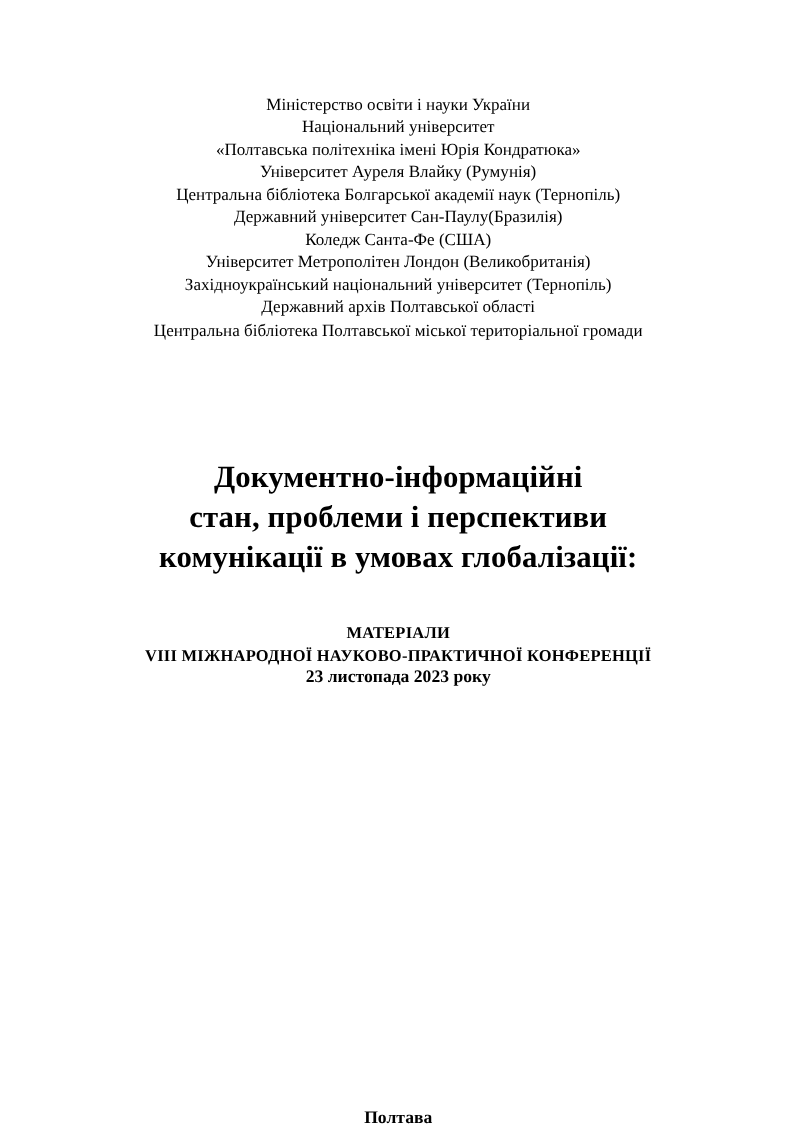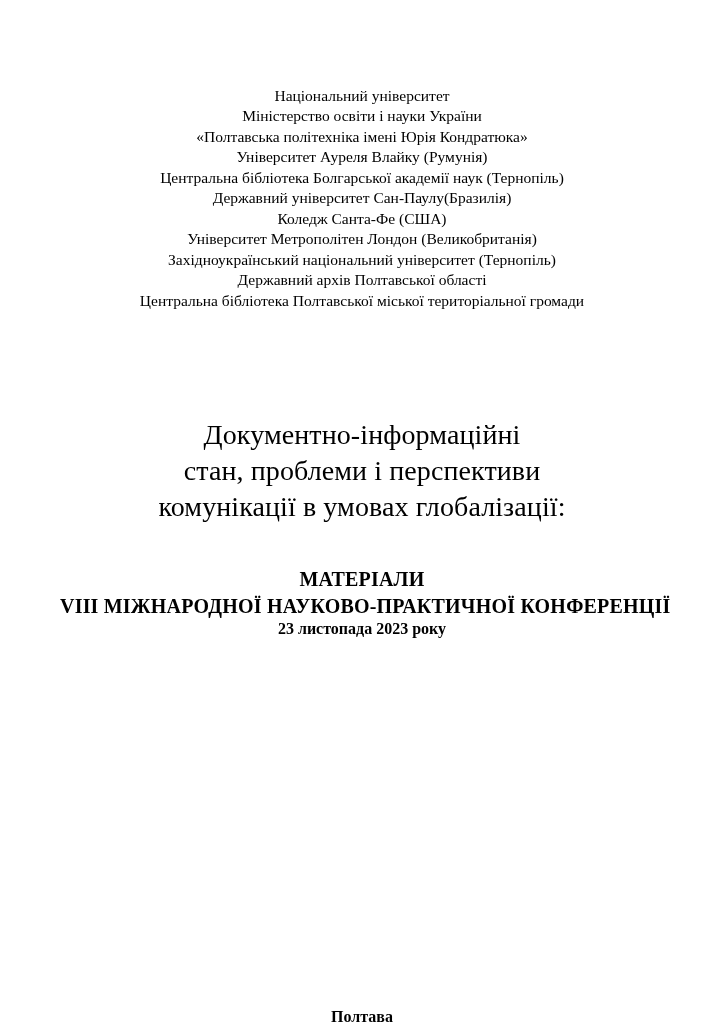--- a/index.html
+++ b/index.html
@@ -30,31 +30,31 @@
   }
   .organizers div {
     white-space: nowrap;
   }
   .title-block {
     margin-top: 106px;
     text-align: center;
   }
   .main-title {
     font-size: 28px;
-    font-weight: normal;
+    font-weight: bold;
     line-height: 1.28;
     letter-spacing: 0.1px;
   }
   .main-title div {
     white-space: nowrap;
   }
   .materials {
     margin-top: 42px;
     text-align: center;
-    font-size: 20px;
+    font-size: 15px;
     font-weight: bold;
     line-height: 1.35;
     letter-spacing: 0.2px;
   }
   .materials div {
     white-space: nowrap;
   }
   .date {
     text-align: center;
     font-size: 16px;
@@ -69,22 +69,22 @@
     font-size: 16px;
     font-weight: bold;
   }
 </style>
 </head>
 <body>
 
 <div class="page">
 
   <div class="organizers">
+    <div>Міністерство освіти і науки України</div>
     <div>Національний університет</div>
-    <div>Міністерство освіти і науки України</div>
     <div>«Полтавська політехніка імені Юрія Кондратюка»</div>
     <div>Університет Ауреля Влайку (Румунія)</div>
     <div>Центральна бібліотека Болгарської академії наук (Тернопіль)</div>
     <div>Державний університет Сан-Паулу(Бразилія)</div>
     <div>Коледж Санта-Фе (США)</div>
     <div>Університет Метрополітен Лондон (Великобританія)</div>
     <div>Західноукраїнський національний університет (Тернопіль)</div>
     <div>Державний архів Полтавської області</div>
     <div>Центральна бібліотека Полтавської міської територіальної громади</div>
   </div>

